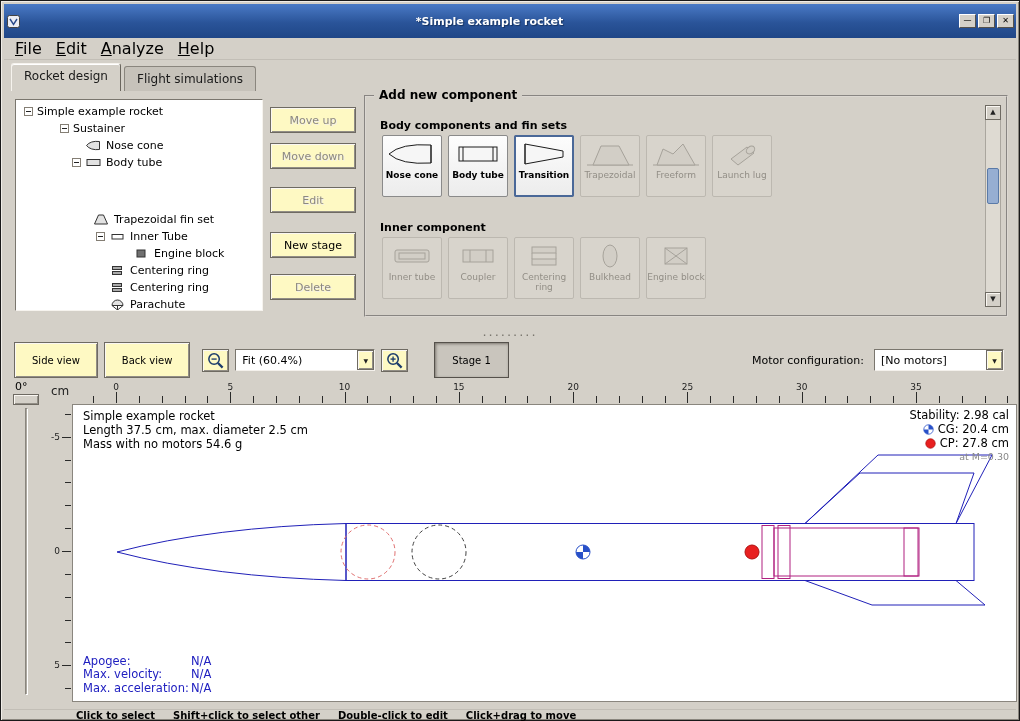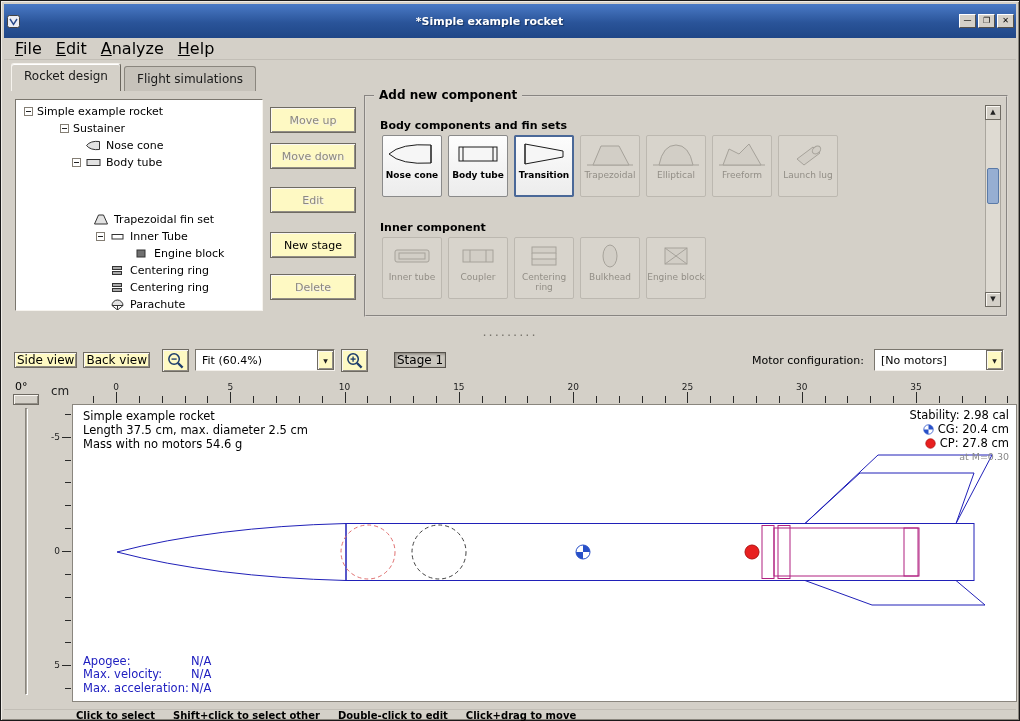--- a/index.html
+++ b/index.html
@@ -60,21 +60,21 @@
   .scrollbar{position:absolute;right:5px;top:8px;bottom:8px;width:16px;background:#dedad2;border:1px solid #aaa69e;}
   .sb-btn{position:absolute;left:-1px;right:-1px;height:15px;font-size:7px;text-align:center;line-height:13px;color:#222;}
   .sb-btn.up{top:-1px}.sb-btn.down{bottom:-1px}
   .sb-thumb{position:absolute;left:1px;right:1px;top:62px;height:36px;background:#96aed2;border:1px solid #5a7aa8;border-radius:2px;}
   
   .splitter{height:12px;flex:none;position:relative;}
   .splitter::before{content:"·········";position:absolute;left:50%;transform:translateX(-50%);top:-3px;
                     color:#7a766e;font-size:13px;letter-spacing:2px;}
   
   .toolbar{height:34px;flex:none;display:flex;align-items:center;padding:0 10px;gap:6px;}
-  .tb-btn{height:16px;padding:0 2px;font-size:12px;}
+  .tb-btn{height:36px;padding:0 17px;font-size:10px;}
   .tb-btn.pressed{box-shadow:inset 1px 1px 3px #7a766e;background:#c9c5bd;border-color:#55514b;}
   .zoom-btn{width:27px;height:23px;padding:0;display:inline-flex;align-items:center;justify-content:center;}
   .combo{background:#fff;border:1px solid;border-color:#7a766e #f4f1ec #f4f1ec #7a766e;height:22px;
          display:flex;align-items:center;font-size:11px;padding-left:6px;}
   .combo .val{flex:1;white-space:nowrap;overflow:hidden;}
   .arrow-btn{width:17px;height:20px;display:flex;align-items:center;justify-content:center;font-size:6px;color:#222;flex:none;}
   .motor-label{font-size:11px;margin-right:4px;}
   
   .canvas-region{height:332px;flex:none;position:relative;}
   .rot-label{position:absolute;left:11px;top:3px;font-size:11px;}
@@ -241,27 +241,20 @@
                   <line x1="7" y1="5" x2="7" y2="25" stroke="#1c1c1c"></line>
                 </svg></div>
               <div class="comp-label">Transition</div>
             </div>
             <div class="comp-btn disabled">
               <div class="comp-icon"><svg width="52" height="30" viewBox="0 0 52 30">
                   <line x1="3" y1="26" x2="49" y2="26" stroke="#a6a29a"></line>
                   <path d="M9,26 L17,7 L35,7 L45,26 Z" fill="#d2cec6" stroke="#a6a29a"></path>
                 </svg></div>
               <div class="comp-label">Trapezoidal</div>
-            </div>
-            <div class="comp-btn disabled">
-              <div class="comp-icon"><svg width="52" height="30" viewBox="0 0 52 30">
-                  <line x1="3" y1="26" x2="49" y2="26" stroke="#a6a29a"></line>
-                  <path d="M9,26 Q13,6 26,6 Q39,6 43,26 Z" fill="#d2cec6" stroke="#a6a29a"></path>
-                </svg></div>
-              <div class="comp-label">Elliptical</div>
             </div>
             <div class="comp-btn disabled">
               <div class="comp-icon"><svg width="52" height="30" viewBox="0 0 52 30">
                   <line x1="3" y1="26" x2="49" y2="26" stroke="#a6a29a"></line>
                   <path d="M7,26 L13,10 L23,15 L33,5 L45,26 Z" fill="#d2cec6" stroke="#a6a29a"></path>
                 </svg></div>
               <div class="comp-label">Freeform</div>
             </div>
             <div class="comp-btn disabled">
               <div class="comp-icon"><svg width="52" height="30" viewBox="0 0 52 30">

